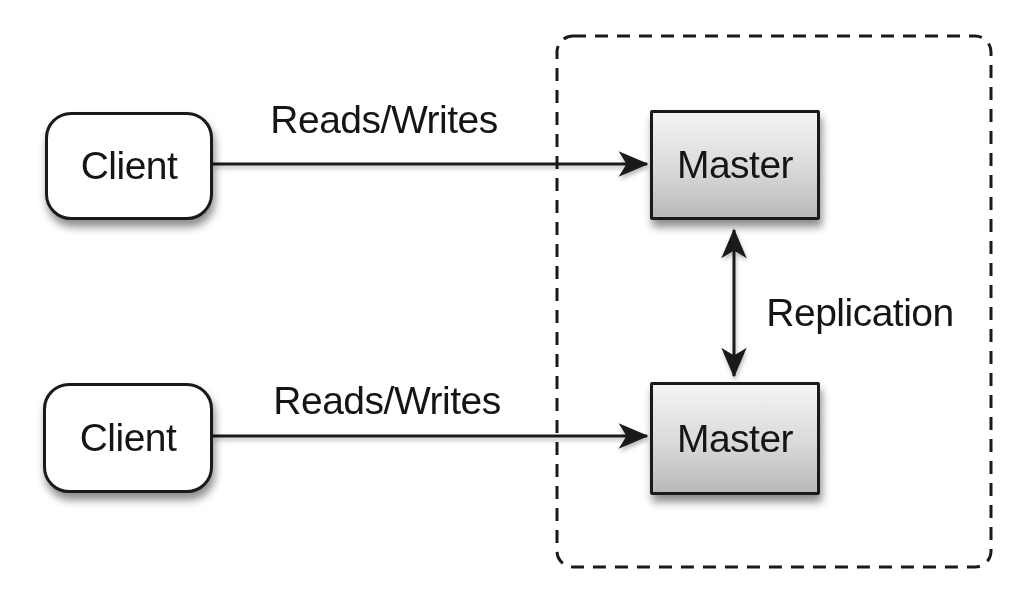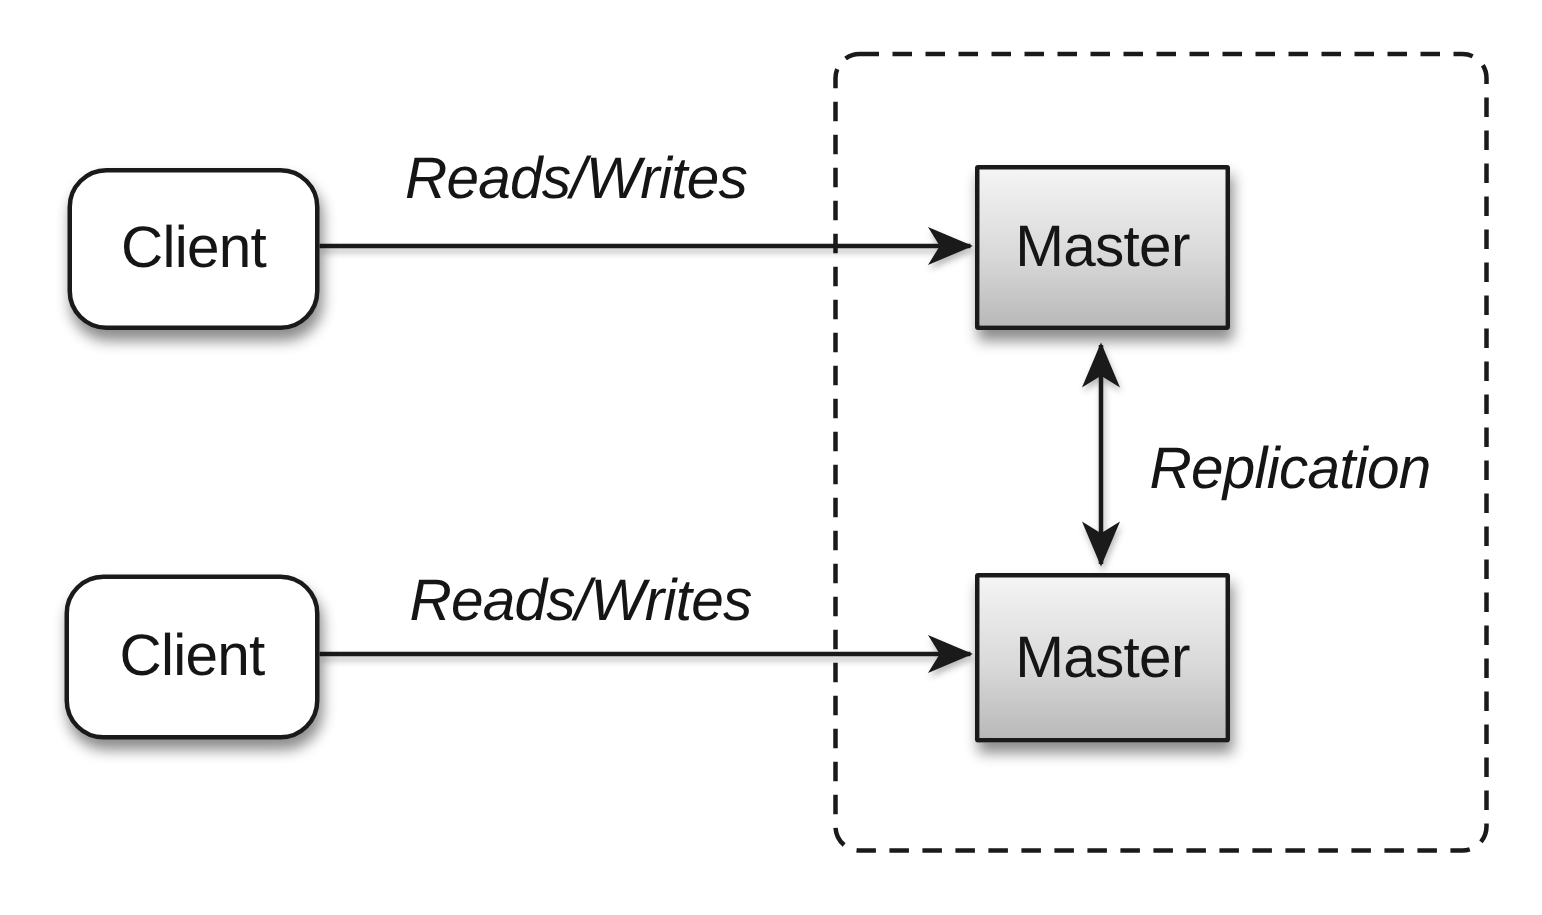--- a/index.html
+++ b/index.html
@@ -56,21 +56,20 @@
     border-radius:2px;
     justify-content:center;
   }
   .edge-label{
     position:absolute;
     transform:translate(-50%,-50%);
     font-size:39px;
     color:var(--text);
     letter-spacing:-0.5px;
     white-space:nowrap;
-    font-style:italic;
   }
 </style>
 </head>
 <body>
 
 <div class="canvas">
 
   <svg class="connector-layer" width="1028" height="610" viewBox="0 0 1028 610" xmlns="http://www.w3.org/2000/svg">
     <defs>
       <marker id="arrowhead" viewBox="0 0 12 10" refX="11" refY="5" markerWidth="34" markerHeight="27" markerUnits="userSpaceOnUse" orient="auto-start-reverse">

